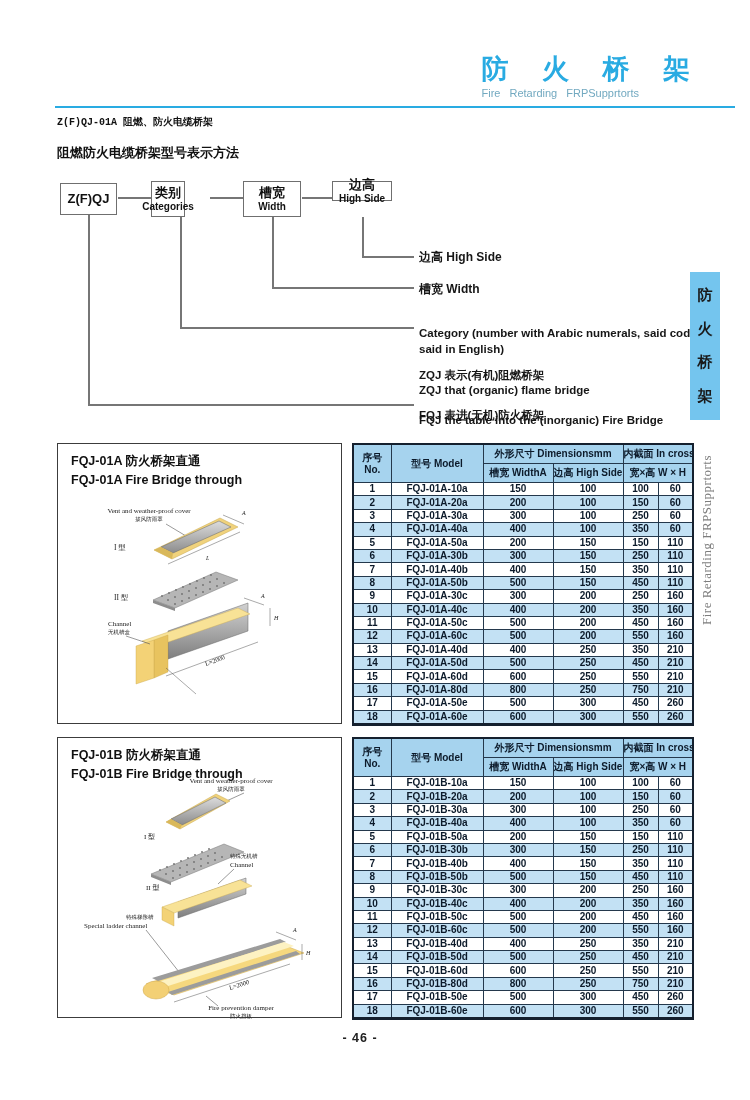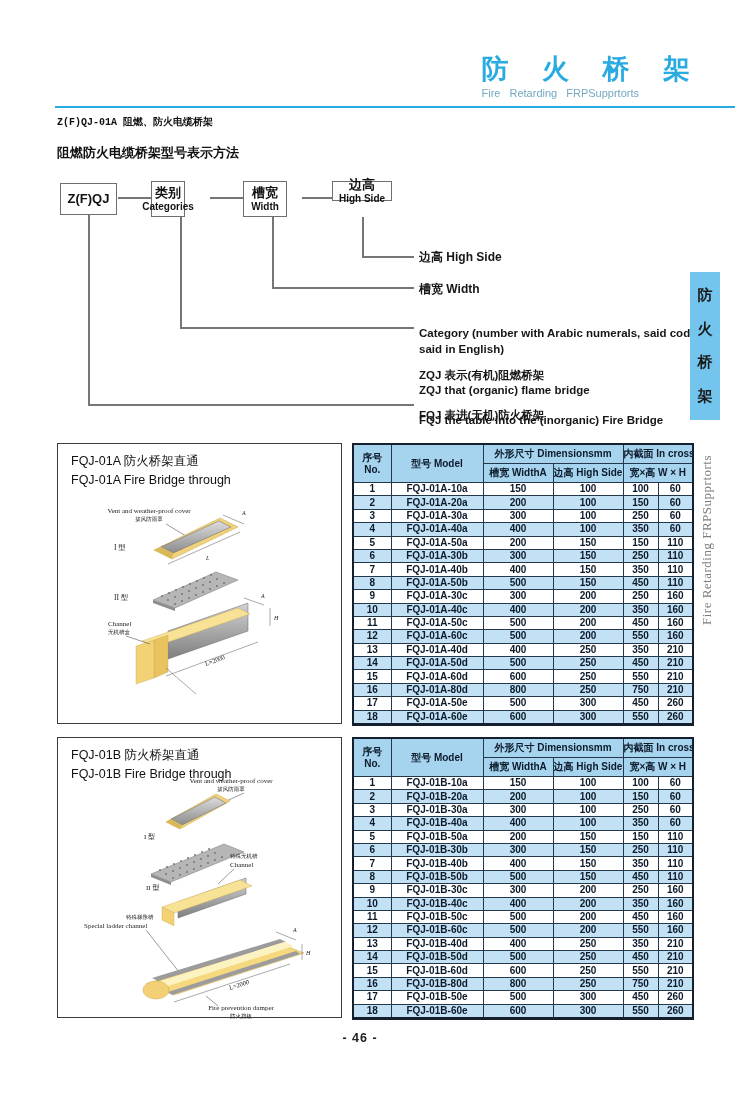--- a/index.html
+++ b/index.html
@@ -39,21 +39,21 @@
   .dtable th,.dtable td{border:1px solid #24384c;text-align:center;padding:0;color:#0c1a2a;
           overflow:hidden;white-space:nowrap;}
   .dtable th{background:#a6d3ee;font-size:10px;font-weight:bold;height:18px;line-height:1.15;}
   .dtable td{font-size:10px;font-weight:600;height:12.4px;line-height:1;}
   .dtable tr.alt td{background:#c3e1f4;}
   .t1{top:443px;} .t2{top:737px;}
 
   
   .dgm{left:57px;width:285px;height:281px;border:1px solid #3c3c3c;background:#fff;box-sizing:border-box;}
   .d1{top:443px;} .d2{top:737px;padding-left:36px;}
-  .dgm .ttl{position:absolute;left:13px;top:8px;font-size:12.5px;font-weight:normal;line-height:1.55;color:#111;}
+  .dgm .ttl{position:absolute;left:13px;top:8px;font-size:12.5px;font-weight:bold;line-height:1.55;color:#111;}
   .dgm svg{position:absolute;left:0;top:36px;}
   .ill-text{font-family:"Liberation Serif",serif;fill:#222;}
 
   .pageno{left:0;top:1031px;width:720px;text-align:center;font-size:12.5px;font-weight:bold;
           letter-spacing:1px;color:#222;}
 </style>
 </head>
 <body>
 
 <div class="page">
@@ -67,21 +67,21 @@
   <div class="abs h1">Z(F)QJ-01A 阻燃、防火电缆桥架</div>
   <div class="abs h2">阻燃防火电缆桥架型号表示方法</div>
 
   <div class="abs fbox" style="left:60px;top:183px;width:57px;height:32px;">
     <span class="l1">Z(F)QJ</span>
   </div>
   <div class="abs fbox" style="left:151px;top:181px;width:34px;height:36px;">
     <span class="l1">类别</span>
     <span class="l2">Categories</span>
   </div>
-  <div class="abs fbox" style="left:243px;top:181px;width:44px;height:36px;">
+  <div class="abs fbox" style="left:243px;top:181px;width:58px;height:36px;">
     <span class="l1">槽宽</span>
     <span class="l2">Width</span>
   </div>
   <div class="abs fbox" style="left:332px;top:181px;width:60px;height:20px;">
     <span class="l1">边高</span>
     <span class="l2">High Side</span>
   </div>
 
   <div class="abs line" style="left:118px;top:197px;width:33px;height:1.5px;"></div>
   <div class="abs line" style="left:210px;top:197px;width:33px;height:1.5px;"></div>

